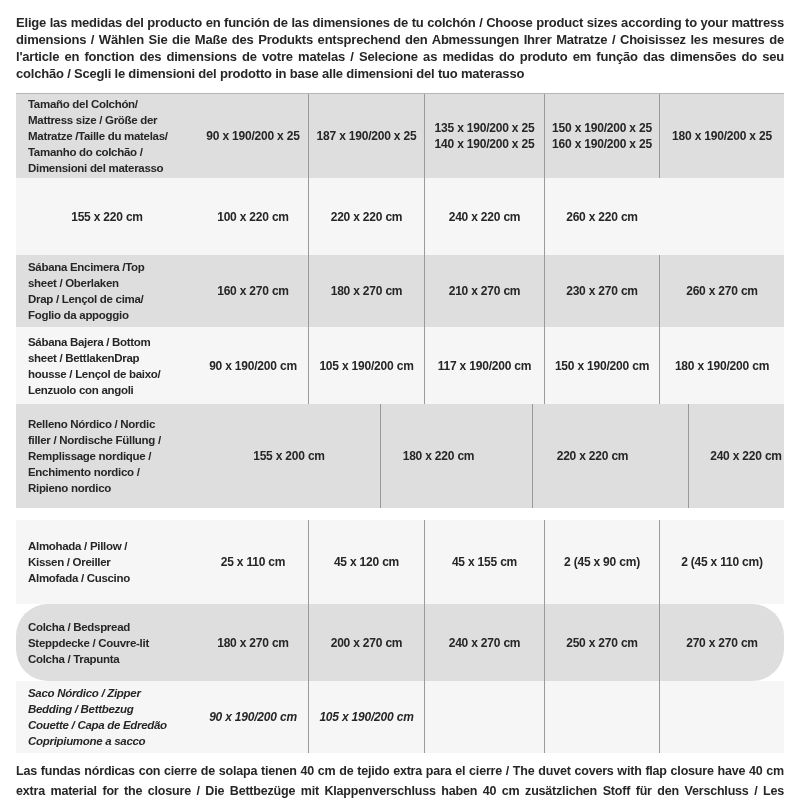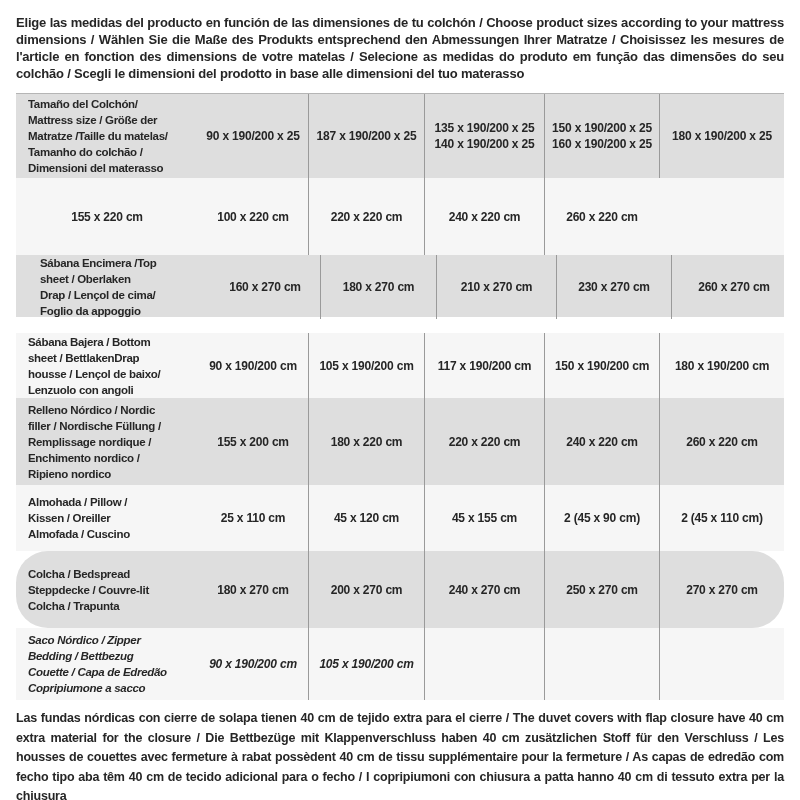--- a/index.html
+++ b/index.html
@@ -35,24 +35,24 @@
   }
   .t-row {
     display: grid;
     grid-template-columns: 182px 110px 116px 120px 115px 125px;
     align-items: center;
   }
   .t-row:nth-child(odd)  { background: #dedede; }
   .t-row:nth-child(even) { background: #f6f6f6; }
   .t-row:nth-child(1) { height: 84px; }
   .t-row:nth-child(2) { height: 77px; }
-  .t-row:nth-child(3) { height: 62px; padding-left: 12px; }
-  .t-row:nth-child(4) { height: 65px; margin-top: 16px; }
-  .t-row:nth-child(5) { height: 87px; }
-  .t-row:nth-child(6) { height: 66px; }
+  .t-row:nth-child(3) { height: 72px; }
+  .t-row:nth-child(4) { height: 77px; }
+  .t-row:nth-child(5) { height: 104px; gap: 36px; }
+  .t-row:nth-child(6) { height: 84px; margin-top: 12px; }
   .t-row:nth-child(7) { height: 77px; border-radius: 32px; }
   .t-row:nth-child(8) { height: 72px; font-style: italic; }
   .t-label {
     box-sizing: border-box;
     padding-left: 12px;
     font-size: 11.5px;
     font-weight: 700;
     line-height: 16px;
     letter-spacing: -0.3px;
     white-space: pre-line;

